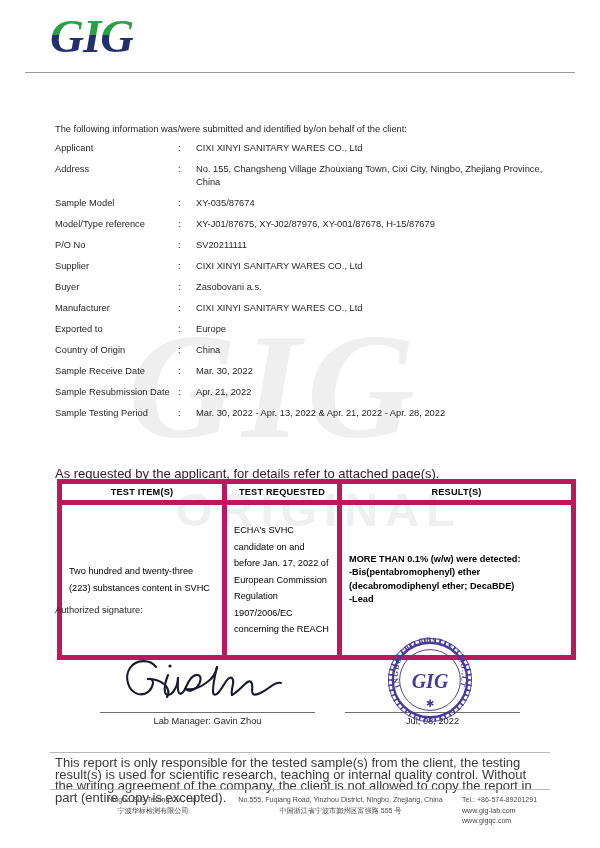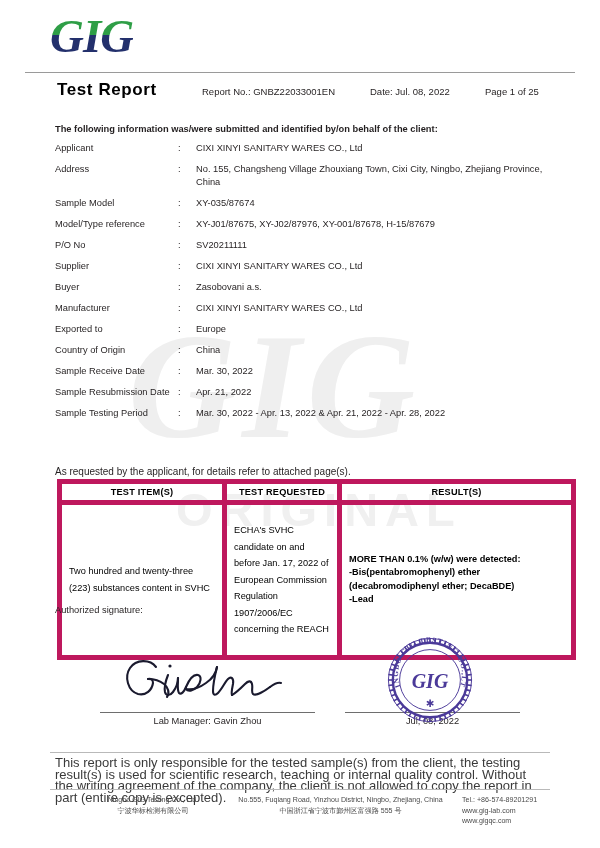--- a/index.html
+++ b/index.html
@@ -123,21 +123,20 @@
   }
 
   
   .intro {
     position: absolute;
     top: 124px;
     left: 55px;
     font-size: 9.3px;
     z-index: 2;
     color: #231f20;
-    font-weight: bold;
   }
 
   
   .info {
     position: absolute;
     top: 142px;
     left: 55px;
     width: 500px;
     z-index: 2;
     border-collapse: collapse;
@@ -151,21 +150,21 @@
   }
   .info td.k { width: 123px; }
   .info td.c { width: 18px; }
   .info td.v { width: 359px; }
 
   
   .summary-note {
     position: absolute;
     top: 466px;
     left: 55px;
-    font-size: 10px;
+    font-size: 13px;
     z-index: 2;
   }
 
   
   .rtbl {
     position: absolute;
     top: 479px;
     left: 57px;
     width: 487px;
     z-index: 2;
@@ -317,26 +316,20 @@
 <div class="page">
 
   <div class="wm wm-gig">GIG</div>
   <div class="wm wm-original">ORIGINAL</div>
 
   <div class="hdr">
     <span class="logo">GIG</span>
   </div>
   <div class="rule rule-top"></div>
 
-  <div class="title-row">
-    <span class="t-main">Test Report</span>
-    <span class="t-report">Report No.: GNBZ22033001EN</span>
-    <span class="t-date">Date: Jul. 08, 2022</span>
-    <span class="t-page">Page 1 of 25</span>
-  </div>
 
   <div class="intro">The following information was/were submitted and identified by/on behalf of the client:</div>
 
   <table class="info">
     <tbody id="info-body">
         <tr>
           <td class="k">Applicant</td>
           <td class="c">:</td>
           <td class="v">CIXI XINYI SANITARY WARES CO., Ltd</td>
         </tr>

